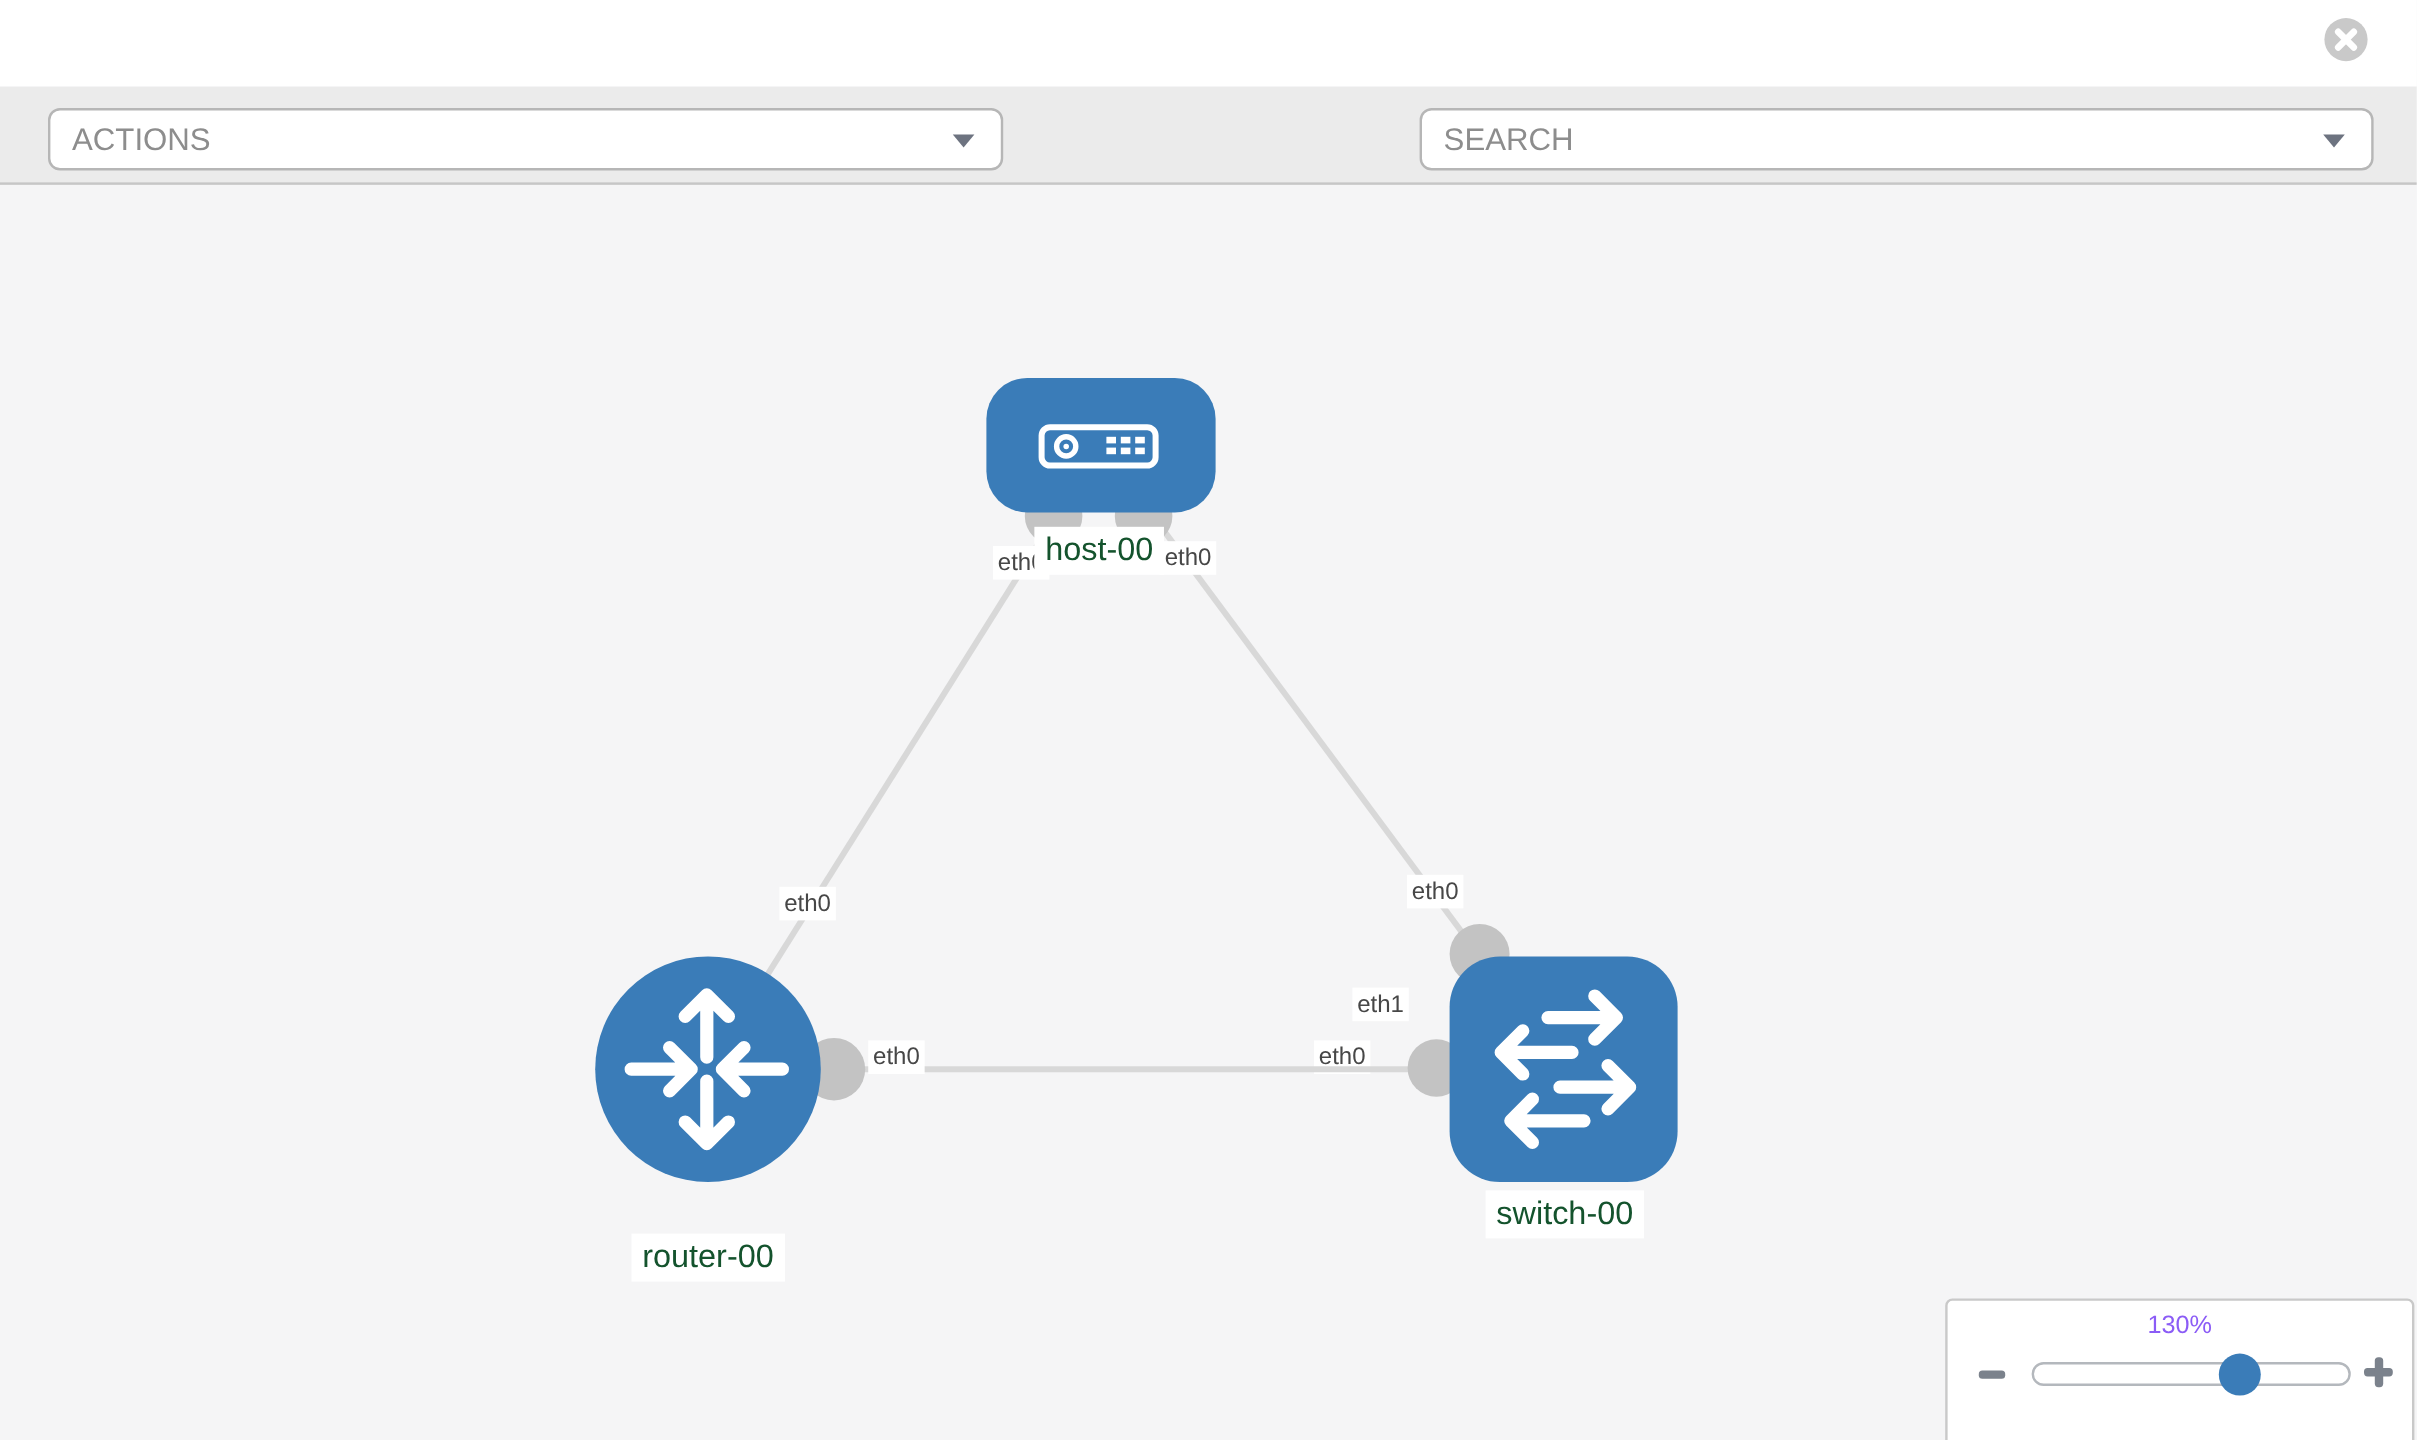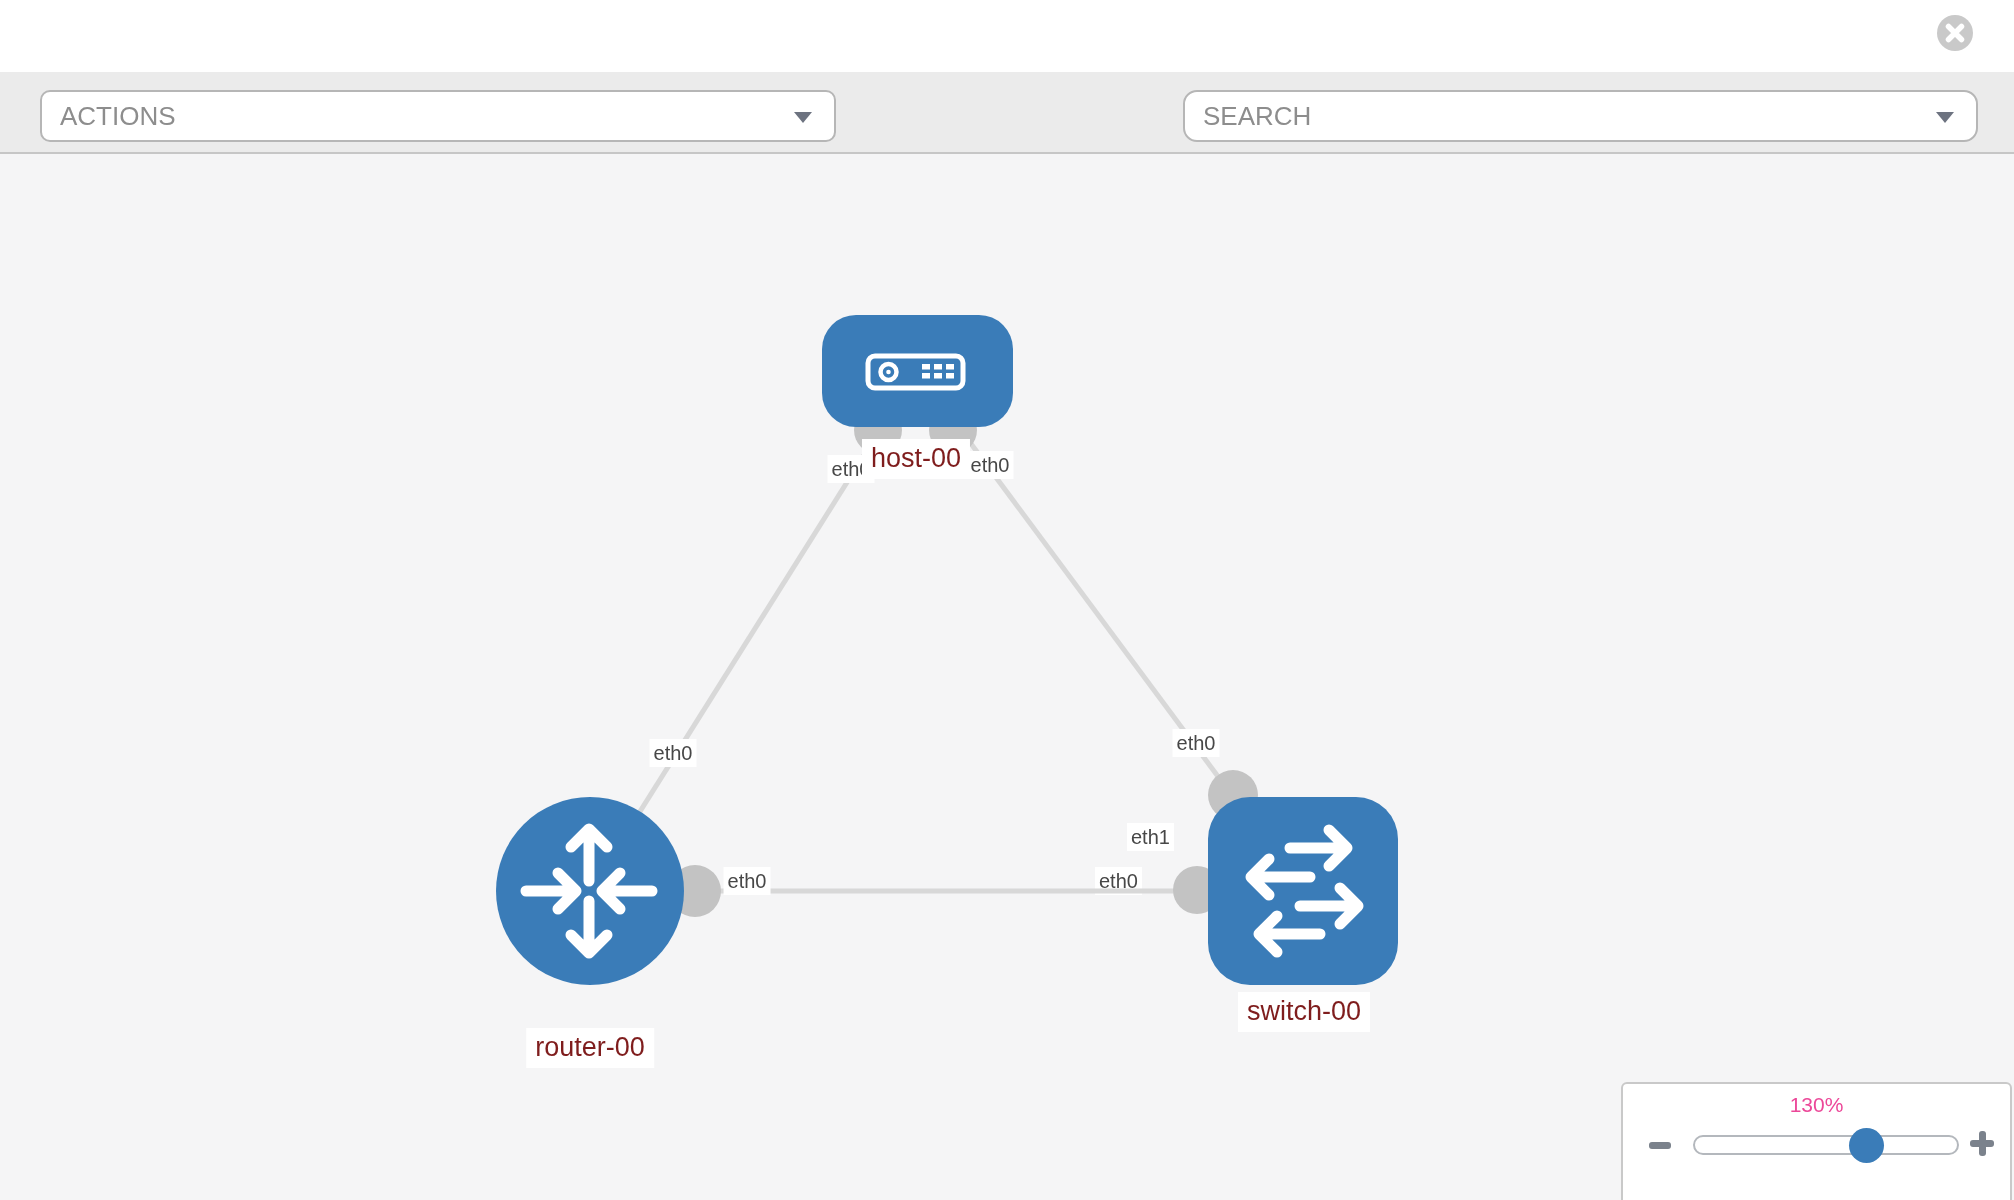--- a/index.html
+++ b/index.html
@@ -15,40 +15,40 @@
 
   
   .toolbar{position:absolute;left:0;top:72px;width:2014px;height:80px;background:#ebebeb;
     border-bottom:2px solid #c6c6c6;z-index:10;}
   .select-box{position:absolute;top:18px;height:52px;background:#fff;border:2px solid #b6b6b6;
     border-radius:10px;box-sizing:border-box;cursor:pointer;}
   .select-box .sel-label{position:absolute;left:18px;top:0;line-height:48px;font-size:26px;color:#8d8d8d;}
   .caret{position:absolute;right:22px;top:20px;width:0;height:0;
     border-left:9px solid transparent;border-right:9px solid transparent;border-top:11px solid #6d7380;}
   .actions-box{left:40px;width:796px;}
-  .search-box{left:1183px;width:795px;border-radius:14px;}
+  .search-box{left:1183px;width:795px;}
   .icon-btn{position:absolute;top:98px;width:40px;height:40px;border:none;background:transparent;
     padding:0;cursor:pointer;}
   .icon-btn svg{display:block;margin:auto;}
 
   
   .canvas-bg{position:absolute;left:0;top:154px;width:2014px;height:1046px;background:#f5f5f6;z-index:0;}
   .topo-svg{position:absolute;left:0;top:154px;z-index:2;}
 
   
   .tag{position:absolute;background:#fff;color:#474747;white-space:nowrap;}
   .if-tag{font-size:20px;padding:3px 4px;line-height:1.1;}
-  .node-tag{font-size:27px;padding:5px 9px;line-height:1.1;color:#7f1d1d;}
+  .node-tag{font-size:27px;padding:5px 9px;line-height:1.1;color:#14532d;}
   .cx{transform:translateX(-50%);}
   .z1{z-index:1;} .z3{z-index:3;}
 
   
   .zoom-panel{position:absolute;left:1621px;top:1082px;width:391px;height:140px;background:#fff;
     border:2px solid #c9c9c9;border-radius:6px;box-sizing:border-box;z-index:4;}
-  .zoom-level{position:absolute;left:0;top:9px;width:100%;text-align:center;font-size:21px;color:#ec4899;}
+  .zoom-level{position:absolute;left:0;top:9px;width:100%;text-align:center;font-size:21px;color:#8b5cf6;}
   .zoom-btn{position:absolute;border:none;background:transparent;padding:0;cursor:pointer;width:30px;height:30px;}
   .minus-btn{left:22px;top:46px;}
   .minus-bar{position:absolute;left:4px;top:12px;width:22px;height:7px;background:#7b828c;border-radius:3px;}
   .plus-btn{left:344px;top:44px;}
   .plus-h{position:absolute;left:3px;top:12px;width:24px;height:7px;background:#7b828c;border-radius:3px;}
   .plus-v{position:absolute;left:11.5px;top:3px;width:7px;height:25px;background:#7b828c;border-radius:3px;}
   .slider-track{position:absolute;left:70px;top:51px;width:266px;height:20px;background:#fff;
     border:2px solid #b4b8bd;border-radius:11px;box-sizing:border-box;cursor:pointer;}
   .slider-thumb{position:absolute;left:226px;top:44px;width:35px;height:35px;border-radius:50%;
     background:#3a7cb8;cursor:grab;}

